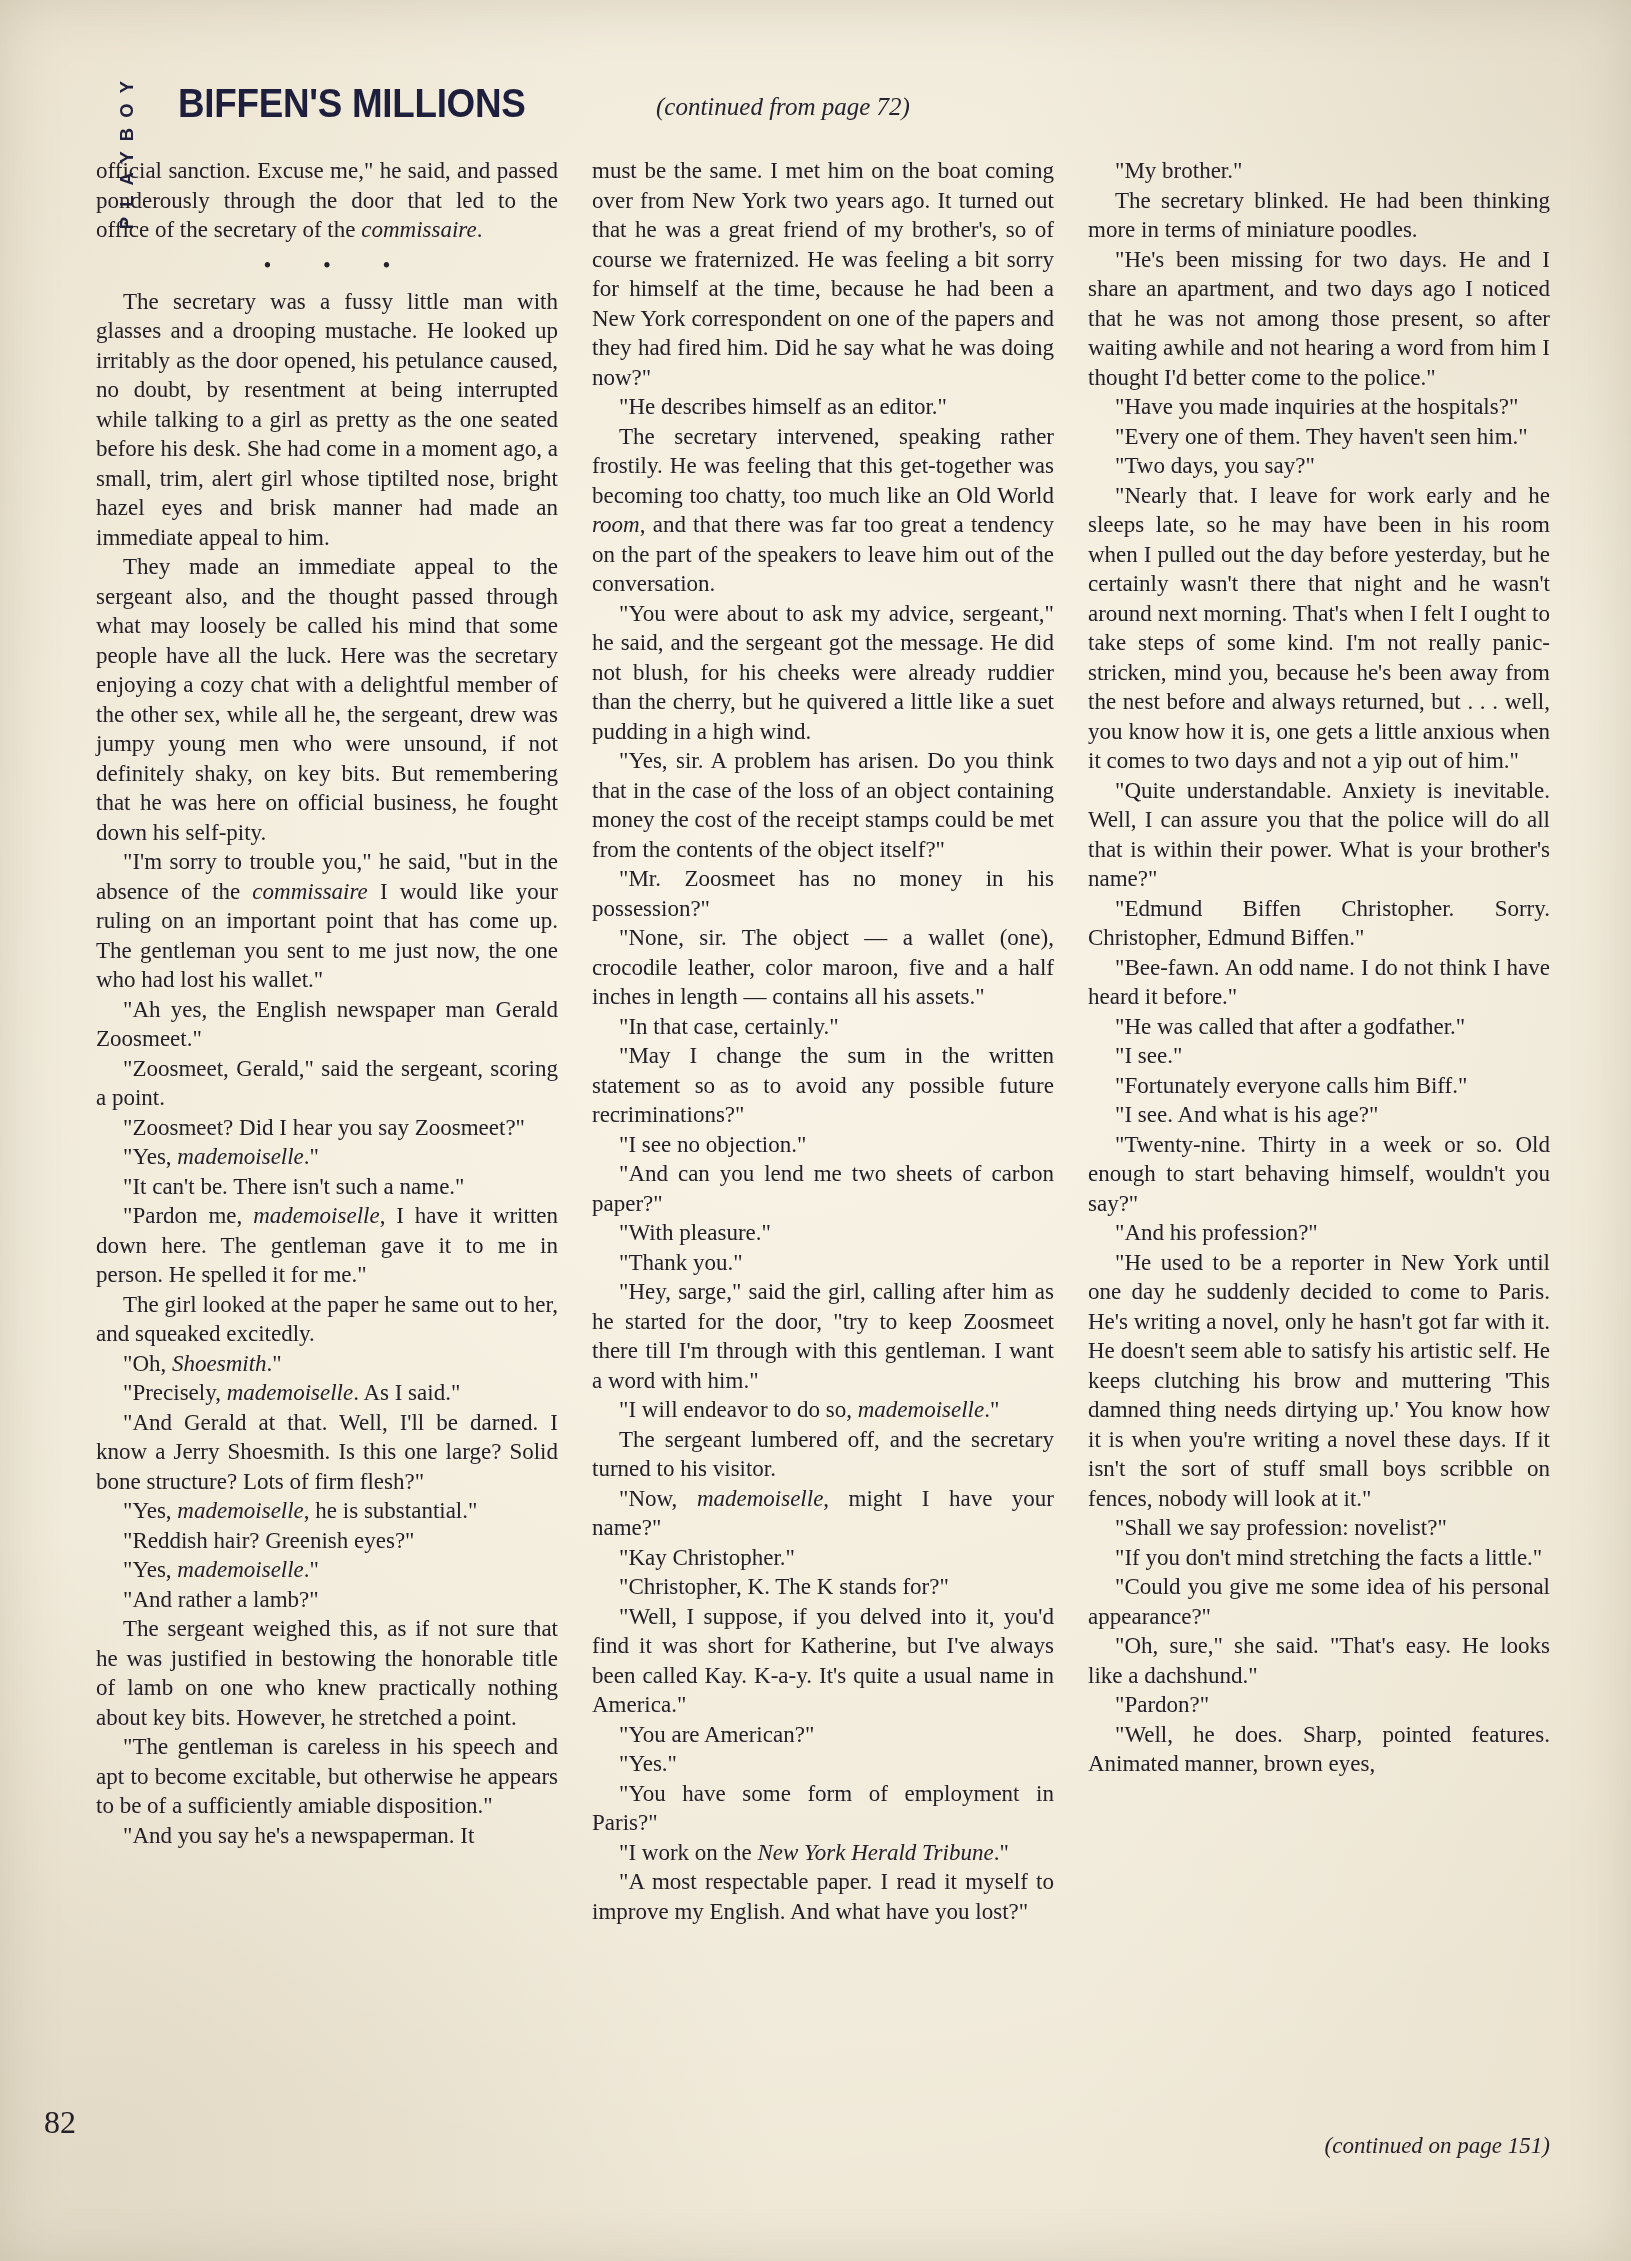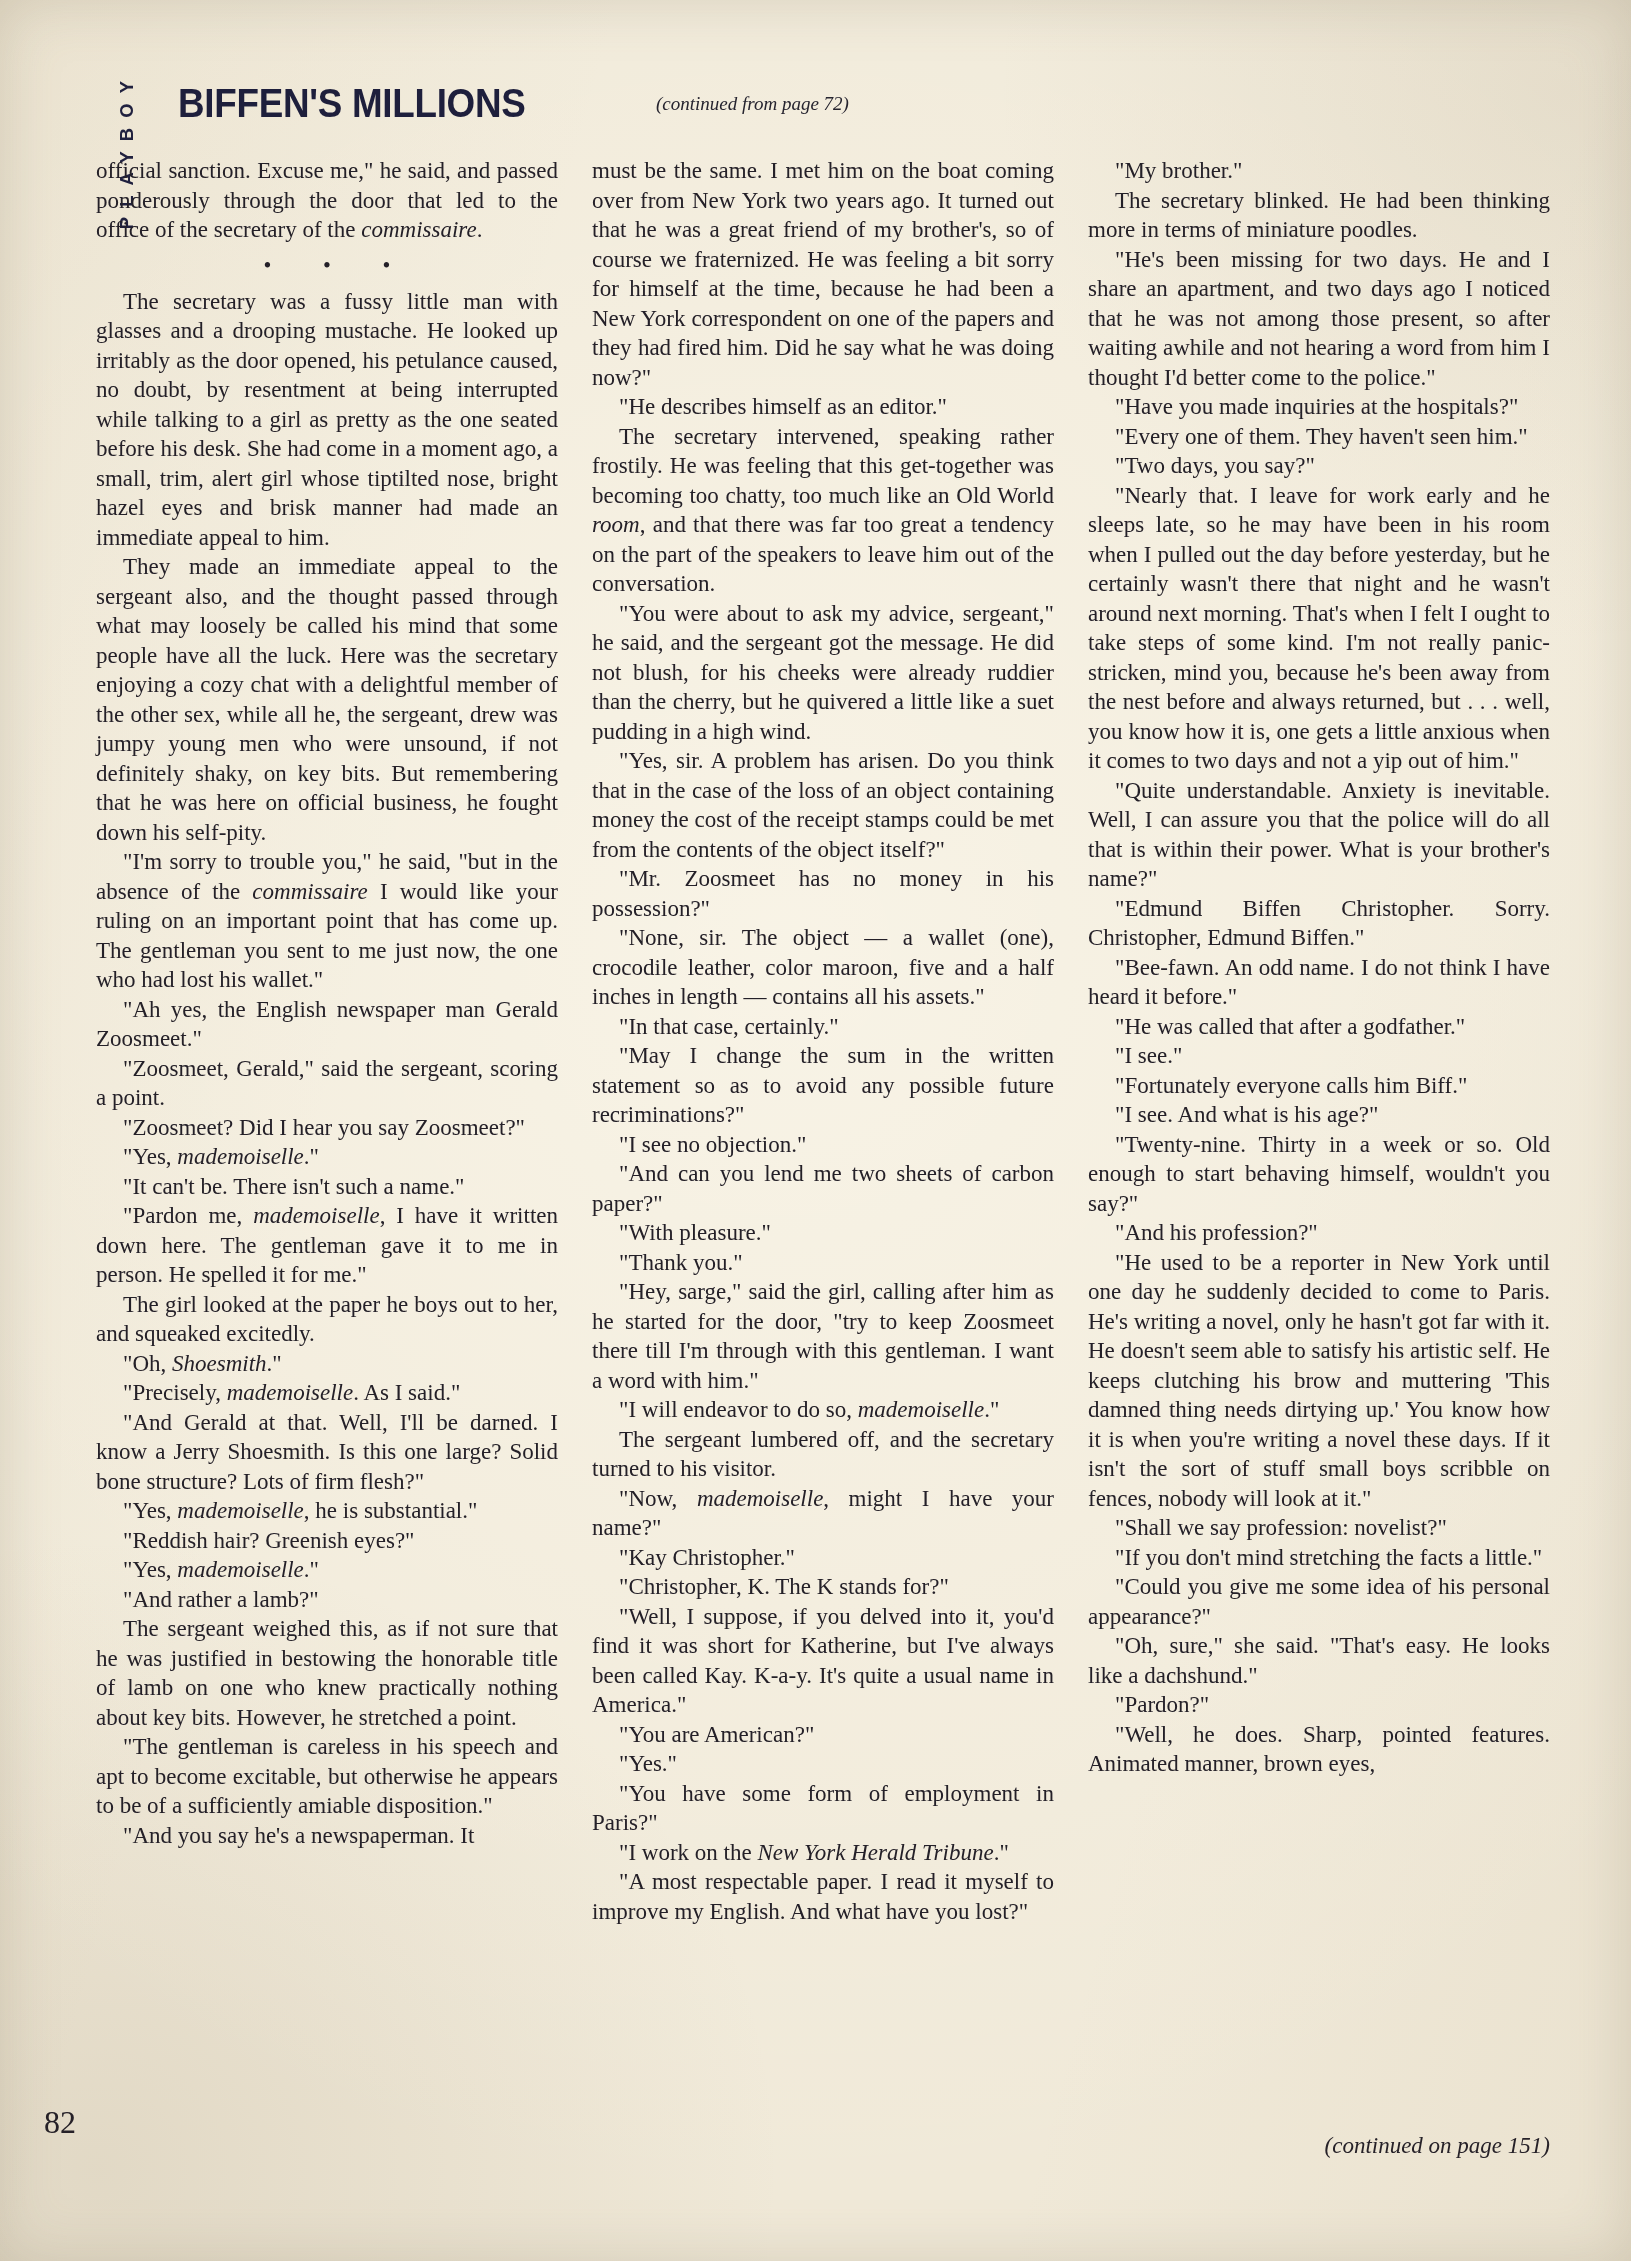--- a/index.html
+++ b/index.html
@@ -75,21 +75,21 @@
     transform: scaleX(0.92);
     transform-origin: left center;
     white-space: nowrap;
   }
   .continued-from {
     position: absolute;
     left: 554px;
     top: 11.6px;
     font-family: "Liberation Serif", "DejaVu Serif", serif;
     font-style: italic;
-    font-size: 19px;
+    font-size: 25px;
     color: #26242f;
     white-space: nowrap;
   }
 
   
   .columns {
     position: absolute;
     left: 96px;
     top: 156px;
     width: 1453px;
@@ -167,21 +167,21 @@
         <div class="dinkus">• • •</div>
         <p>The secretary was a fussy little man with glasses and a drooping mustache. He looked up irritably as the door opened, his petulance caused, no doubt, by resentment at being interrupted while talking to a girl as pretty as the one seated before his desk. She had come in a moment ago, a small, trim, alert girl whose tiptilted nose, bright hazel eyes and brisk manner had made an immediate appeal to him.</p>
         <p>They made an immediate appeal to the sergeant also, and the thought passed through what may loosely be called his mind that some people have all the luck. Here was the secretary enjoying a cozy chat with a delightful member of the other sex, while all he, the sergeant, drew was jumpy young men who were unsound, if not definitely shaky, on key bits. But remembering that he was here on official business, he fought down his self-pity.</p>
         <p>"I'm sorry to trouble you," he said, "but in the absence of the <i>commissaire</i> I would like your ruling on an important point that has come up. The gentleman you sent to me just now, the one who had lost his wallet."</p>
         <p>"Ah yes, the English newspaper man Gerald Zoosmeet."</p>
         <p>"Zoosmeet, Gerald," said the sergeant, scoring a point.</p>
         <p>"Zoosmeet? Did I hear you say Zoosmeet?"</p>
         <p>"Yes, <i>mademoiselle</i>."</p>
         <p>"It can't be. There isn't such a name."</p>
         <p>"Pardon me, <i>mademoiselle</i>, I have it written down here. The gentleman gave it to me in person. He spelled it for me."</p>
-        <p>The girl looked at the paper he boys out to her, and squeaked excitedly.</p>
+        <p>The girl looked at the paper he same out to her, and squeaked excitedly.</p>
         <p>"Oh, <i>Shoesmith</i>."</p>
         <p>"Precisely, <i>mademoiselle</i>. As I said."</p>
         <p>"And Gerald at that. Well, I'll be darned. I know a Jerry Shoesmith. Is this one large? Solid bone structure? Lots of firm flesh?"</p>
         <p>"Yes, <i>mademoiselle</i>, he is substantial."</p>
         <p>"Reddish hair? Greenish eyes?"</p>
         <p>"Yes, <i>mademoiselle</i>."</p>
         <p>"And rather a lamb?"</p>
         <p>The sergeant weighed this, as if not sure that he was justified in bestowing the honorable title of lamb on one who knew practically nothing about key bits. However, he stretched a point.</p>
         <p>"The gentleman is careless in his speech and apt to become excitable, but otherwise he appears to be of a sufficiently amiable disposition."</p>
         <p>"And you say he's a newspaperman. It</p>

